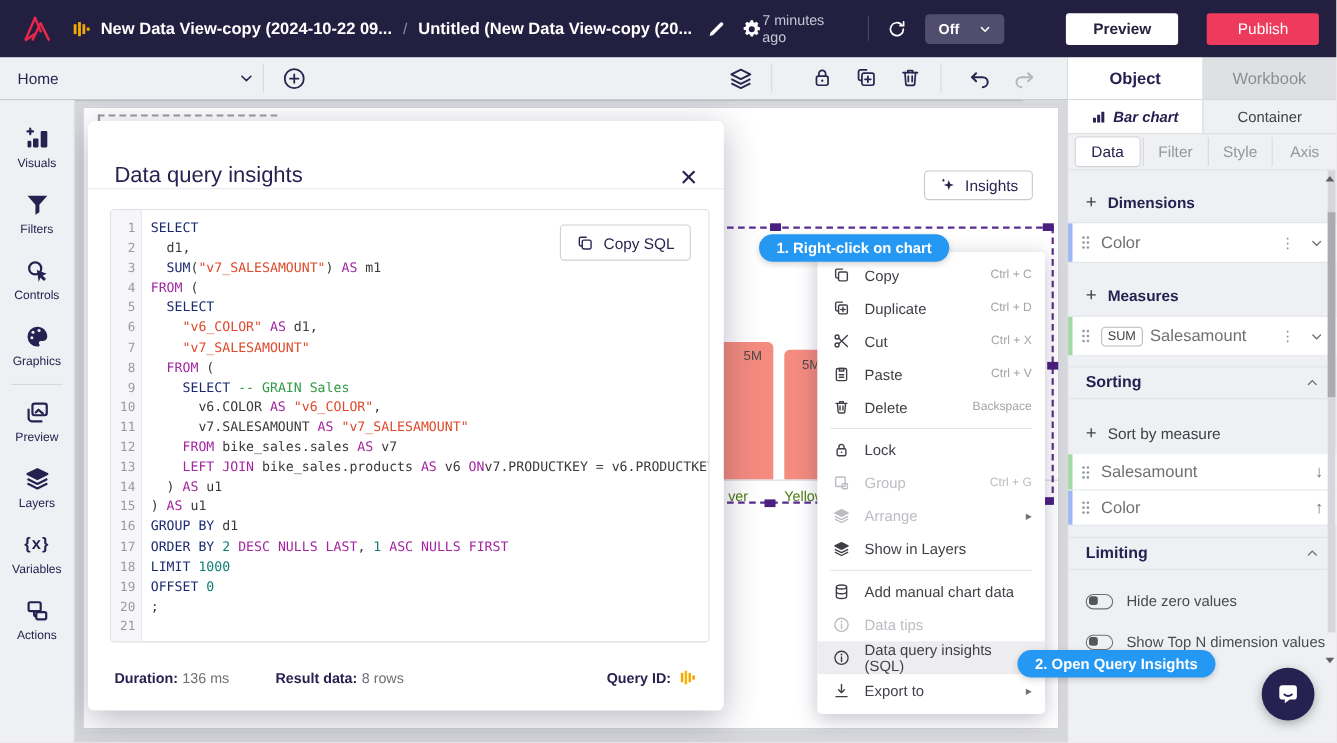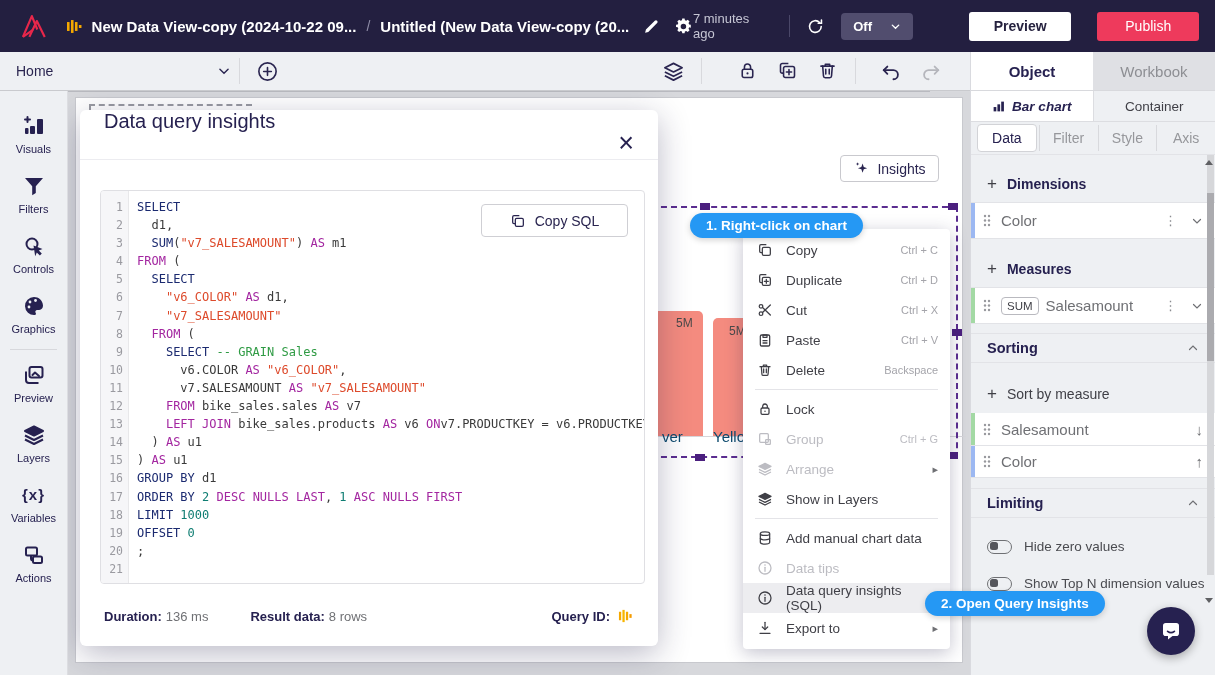--- a/index.html
+++ b/index.html
@@ -44,34 +44,34 @@
   .hscroll .thumb { position:absolute; left:0; top:0; height:4px; width:862px; background:#b9bac0; }
   .canvas { position:absolute; left:7px; top:6px; width:888px; height:566px; background:#fff; border:1px solid #c8c9ce; }
   .dash-frag-h { position:absolute; left:13px; top:6px; width:163px; border-top:2px dashed #9a9ba2; }
   .dash-frag-v { position:absolute; left:13px; top:6px; height:26px; border-left:2px dashed #9a9ba2; }
   .btn-insights { position:absolute; left:772px; top:64px; width:99px; height:27px; background:#fff; border:1px solid #c9c9ce; border-radius:4px; display:flex; align-items:center; justify-content:center; gap:7px; font-size:14px; color:#2a2550; cursor:pointer; }
   .sel-rect { position:absolute; left:332px; top:115px; width:558px; height:252px; border:2px dashed #5b2d90; }
   .sel-h { position:absolute; width:10px; height:7px; background:#4b1f7e; }
   .bar { position:absolute; background:#f48b7f; border-radius:5px 5px 0 0; }
   .bar-lbl { position:absolute; font-size:12px; color:#4a4a4a; }
   .axis-line { position:absolute; left:540px; top:338px; width:350px; border-top:1px solid #d6d6da; }
-  .x-lbl { position:absolute; top:330px; font-size:15px; color:#0c4a6e; }
+  .x-lbl { position:absolute; top:345px; font-size:13px; color:#4d7c0f; }
 
   
   .modal { position:absolute; left:12px; top:19px; width:578px; height:536px; background:#fff; border-radius:6px; box-shadow:0 8px 32px rgba(30,25,70,.3); z-index:20; }
-  .modal-head { height:50px; display:flex; align-items:flex-start; padding:0 24px; border-bottom:1px solid #ececf0;flex-direction:column; }
+  .modal-head { height:62px; display:flex; align-items:flex-end; padding:0 24px; border-bottom:1px solid #ececf0; }
   .modal-title { font-size:20px; color:#262150; }
   .modal-x { margin-left:auto; font-size:27px; color:#262150; line-height:20px; cursor:pointer; }
   .codebox { position:absolute; left:20px; top:80px; width:545px; height:394px; border:1px solid #dfdfe3; border-radius:4px; overflow:hidden; display:flex; background:#fff; }
   .gutter { width:28px; background:#f6f6f8; border-right:1px solid #e8e8ea; padding:7px 0; text-align:right; }
   .gutter div { font-family:"DejaVu Sans Mono", monospace; font-size:11.5px; line-height:18.1px; color:#9a9aa0; padding-right:5px; }
   .code { flex:1; padding:7px 0 7px 8px; overflow:hidden; }
   .code div { font-family:"DejaVu Sans Mono", monospace; font-size:12px; line-height:18.1px; white-space:pre; color:#3a3a3a; }
   .t-k { color:#1b2a70; } .t-m { color:#a326a0; } .t-s { color:#dd4a2b; } .t-c { color:#2f9b44; } .t-n { color:#0e7d72; }
-  .btn-copysql { position:absolute; right:30px; top:94px; width:147px; height:33px; background:#fff; border:1px solid #cfcfd4; border-radius:4px; display:flex; align-items:center; justify-content:center; gap:9px; font-size:14px; color:#2a2550; cursor:pointer; }
+  .btn-copysql { position:absolute; right:30px; top:94px; width:119px; height:33px; background:#fff; border:1px solid #cfcfd4; border-radius:4px; display:flex; align-items:center; justify-content:center; gap:9px; font-size:14px; color:#2a2550; cursor:pointer; }
   .modal-foot { position:absolute; left:24px; right:24px; top:498px; display:flex; align-items:center; font-size:13px; }
   .modal-foot b { color:#262150; } .modal-foot span.v { color:#6f7074; margin-left:4px; }
   .mf-gap { width:42px; }
   .mf-right { margin-left:auto; display:flex; align-items:center; gap:8px; }
 
   
   .ctxmenu { position:absolute; left:675px; top:138px; width:207px; background:#fff; border-radius:4px; box-shadow:0 4px 18px rgba(40,35,80,.28); padding:6px 0; z-index:15; }
   .mi { height:30px; display:flex; align-items:center; padding:0 12px 0 14px; color:#3f3f46; font-size:13.5px; cursor:pointer; }
   .mi .mic { color:#3f3f46; margin-right:13px; display:flex; }
   .mi .sc { margin-left:auto; font-size:11px; color:#a4a4aa; }

